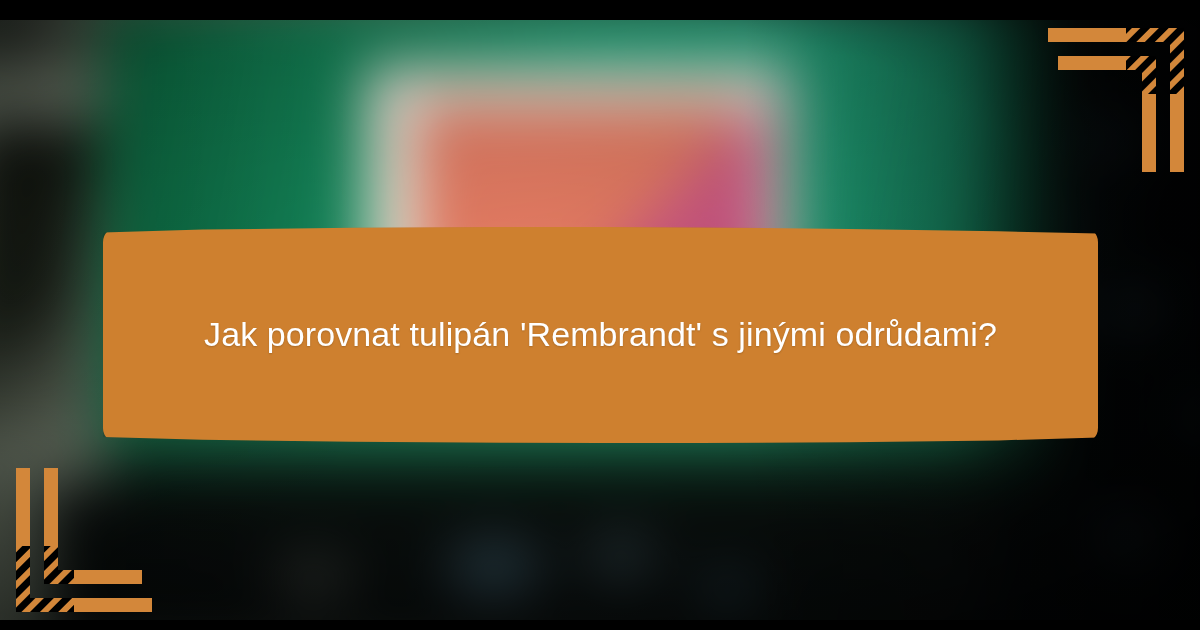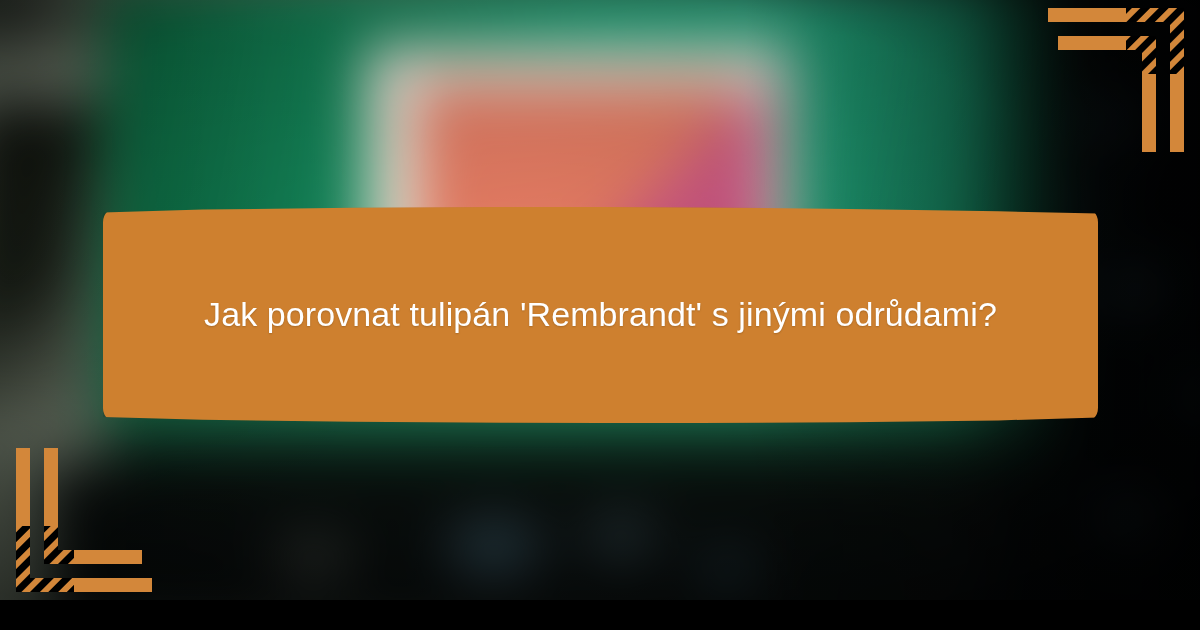--- a/index.html
+++ b/index.html
@@ -9,20 +9,21 @@
     background: #000;
   }
 
   .card {
     position: relative;
     width: 1200px;
     height: 600px;
     overflow: hidden;
     font-family: "Liberation Sans", sans-serif;
     background: #0a0d0b;
+    margin-top: 20px;
   }
 
   
   .bg {
     position: absolute;
     inset: -40px;
     filter: blur(26px) saturate(1.05);
     transform: scale(1.06);
   }
 

